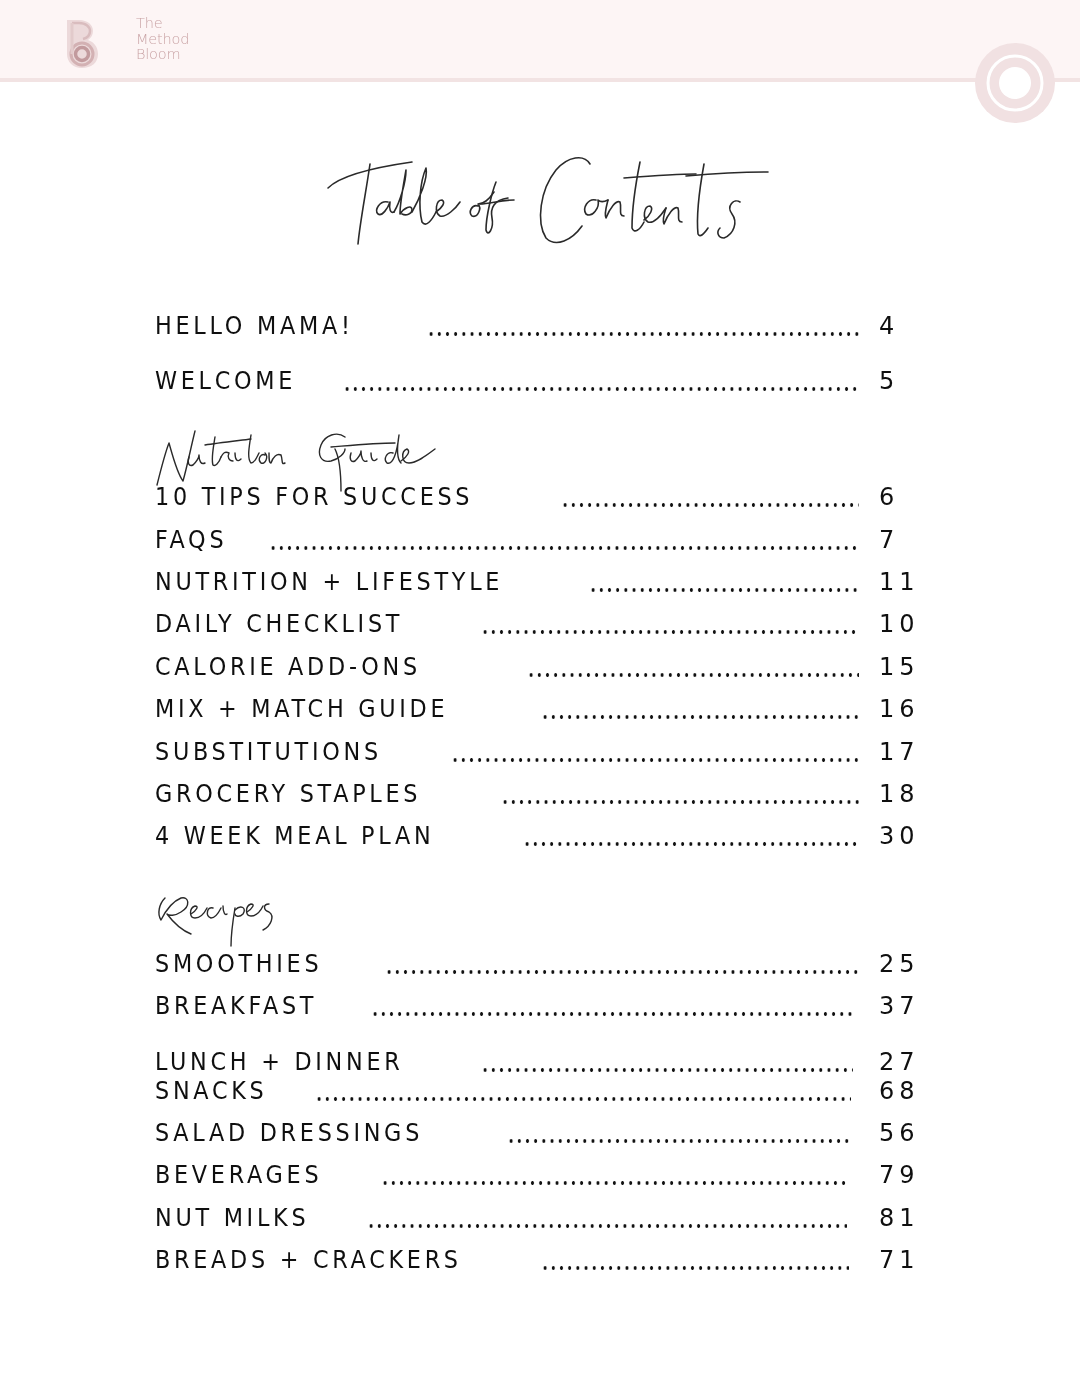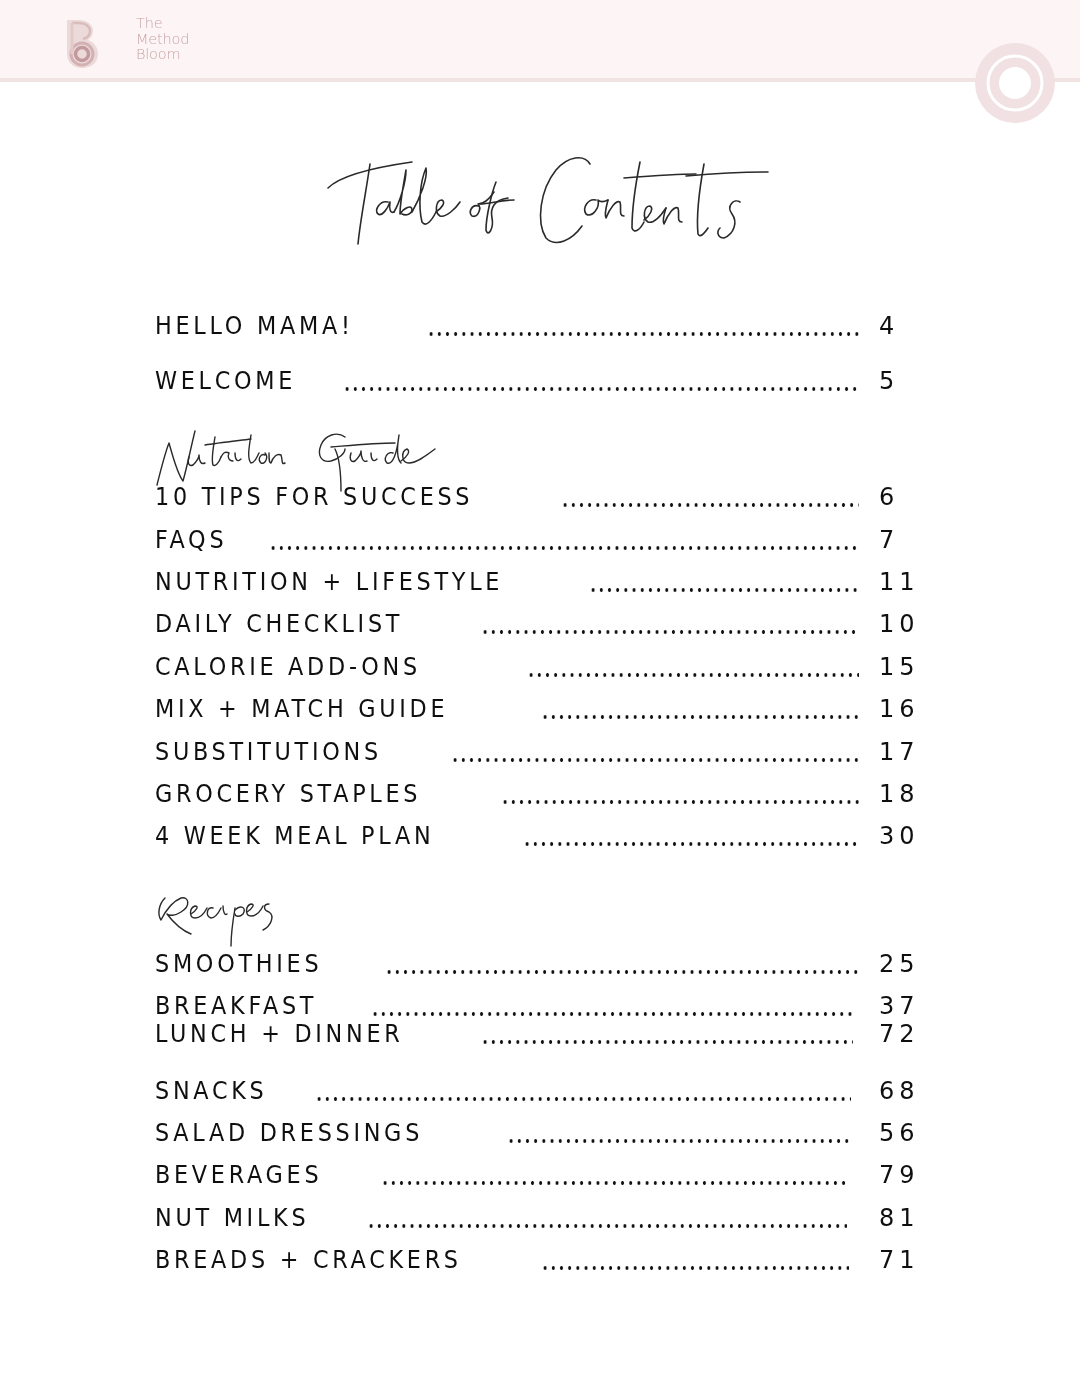--- a/index.html
+++ b/index.html
@@ -266,24 +266,24 @@
   <div class="row" style="top:638px">
     <span class="label">SMOOTHIES</span>
     <span class="leader" style="left:230px; width:474px"></span>
     <span class="page">25</span>
   </div>
   <div class="row" style="top:680px">
     <span class="label">BREAKFAST</span>
     <span class="leader" style="left:216px; width:484px"></span>
     <span class="page">37</span>
   </div>
-  <div class="row" style="top:708px">
+  <div class="row" style="top:736px">
     <span class="label">LUNCH + DINNER</span>
     <span class="leader" style="left:326px; width:372px"></span>
-    <span class="page">72</span>
+    <span class="page">27</span>
   </div>
   <div class="row" style="top:765px">
     <span class="label">SNACKS</span>
     <span class="leader" style="left:160px; width:536px"></span>
     <span class="page">68</span>
   </div>
   <div class="row" style="top:807px">
     <span class="label">SALAD DRESSINGS</span>
     <span class="leader" style="left:352px; width:344px"></span>
     <span class="page">56</span>

